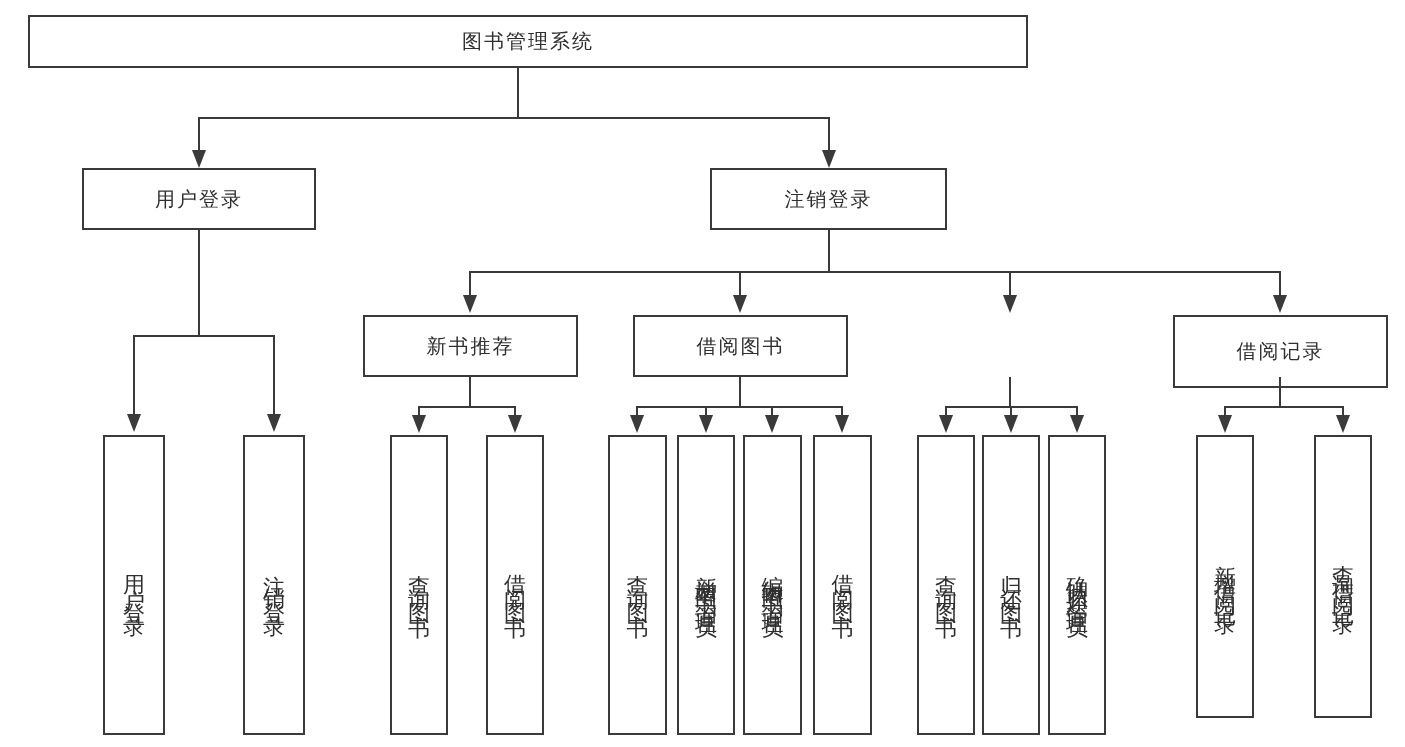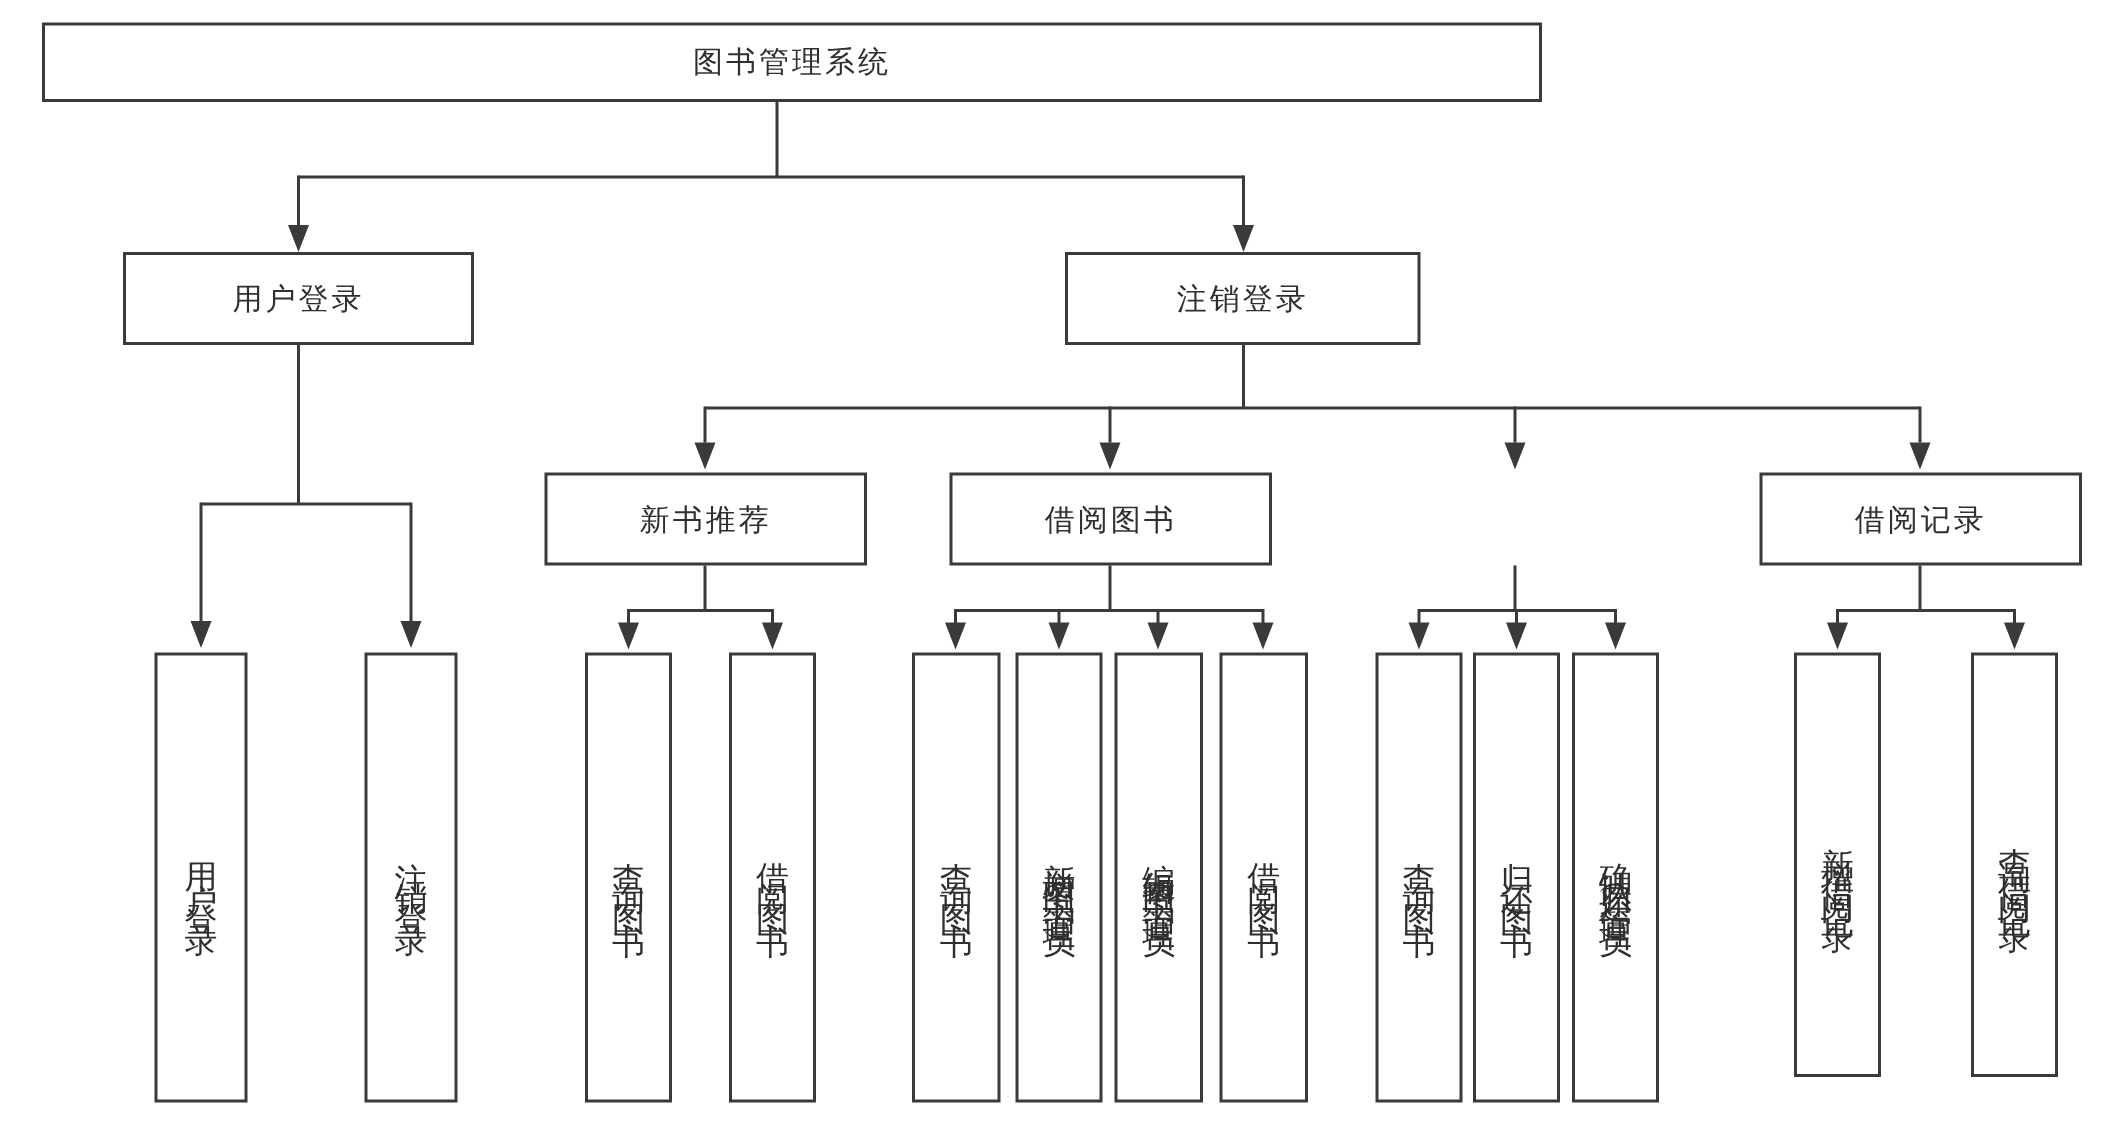--- a/index.html
+++ b/index.html
@@ -92,21 +92,21 @@
   <div class="arr" style="left:733px;top:295px"></div>
   <div class="arr" style="left:1003px;top:295px"></div>
   <div class="arr" style="left:1273px;top:295px"></div>
 
   <div class="box h" style="left:363px;top:315px;width:215px;height:62px">
     <span>新书推荐</span>
   </div>
   <div class="box h" style="left:633px;top:315px;width:215px;height:62px">
     <span>借阅图书</span>
   </div>
-  <div class="box h" style="left:1173px;top:315px;width:215px;height:62px">
+  <div class="box h" style="left:1173px;top:315px;width:215px;height:73px">
     <span>借阅记录</span>
   </div>
 
   <div class="vl" style="left:469px;top:377px;height:30px"></div>
   <div class="vl" style="left:739px;top:377px;height:30px"></div>
   <div class="vl" style="left:1009px;top:377px;height:30px"></div>
   <div class="vl" style="left:1279px;top:377px;height:30px"></div>
 
   <div class="hl" style="left:419px;top:406px;width:96px"></div>
   <div class="hl" style="left:637px;top:406px;width:205px"></div>

